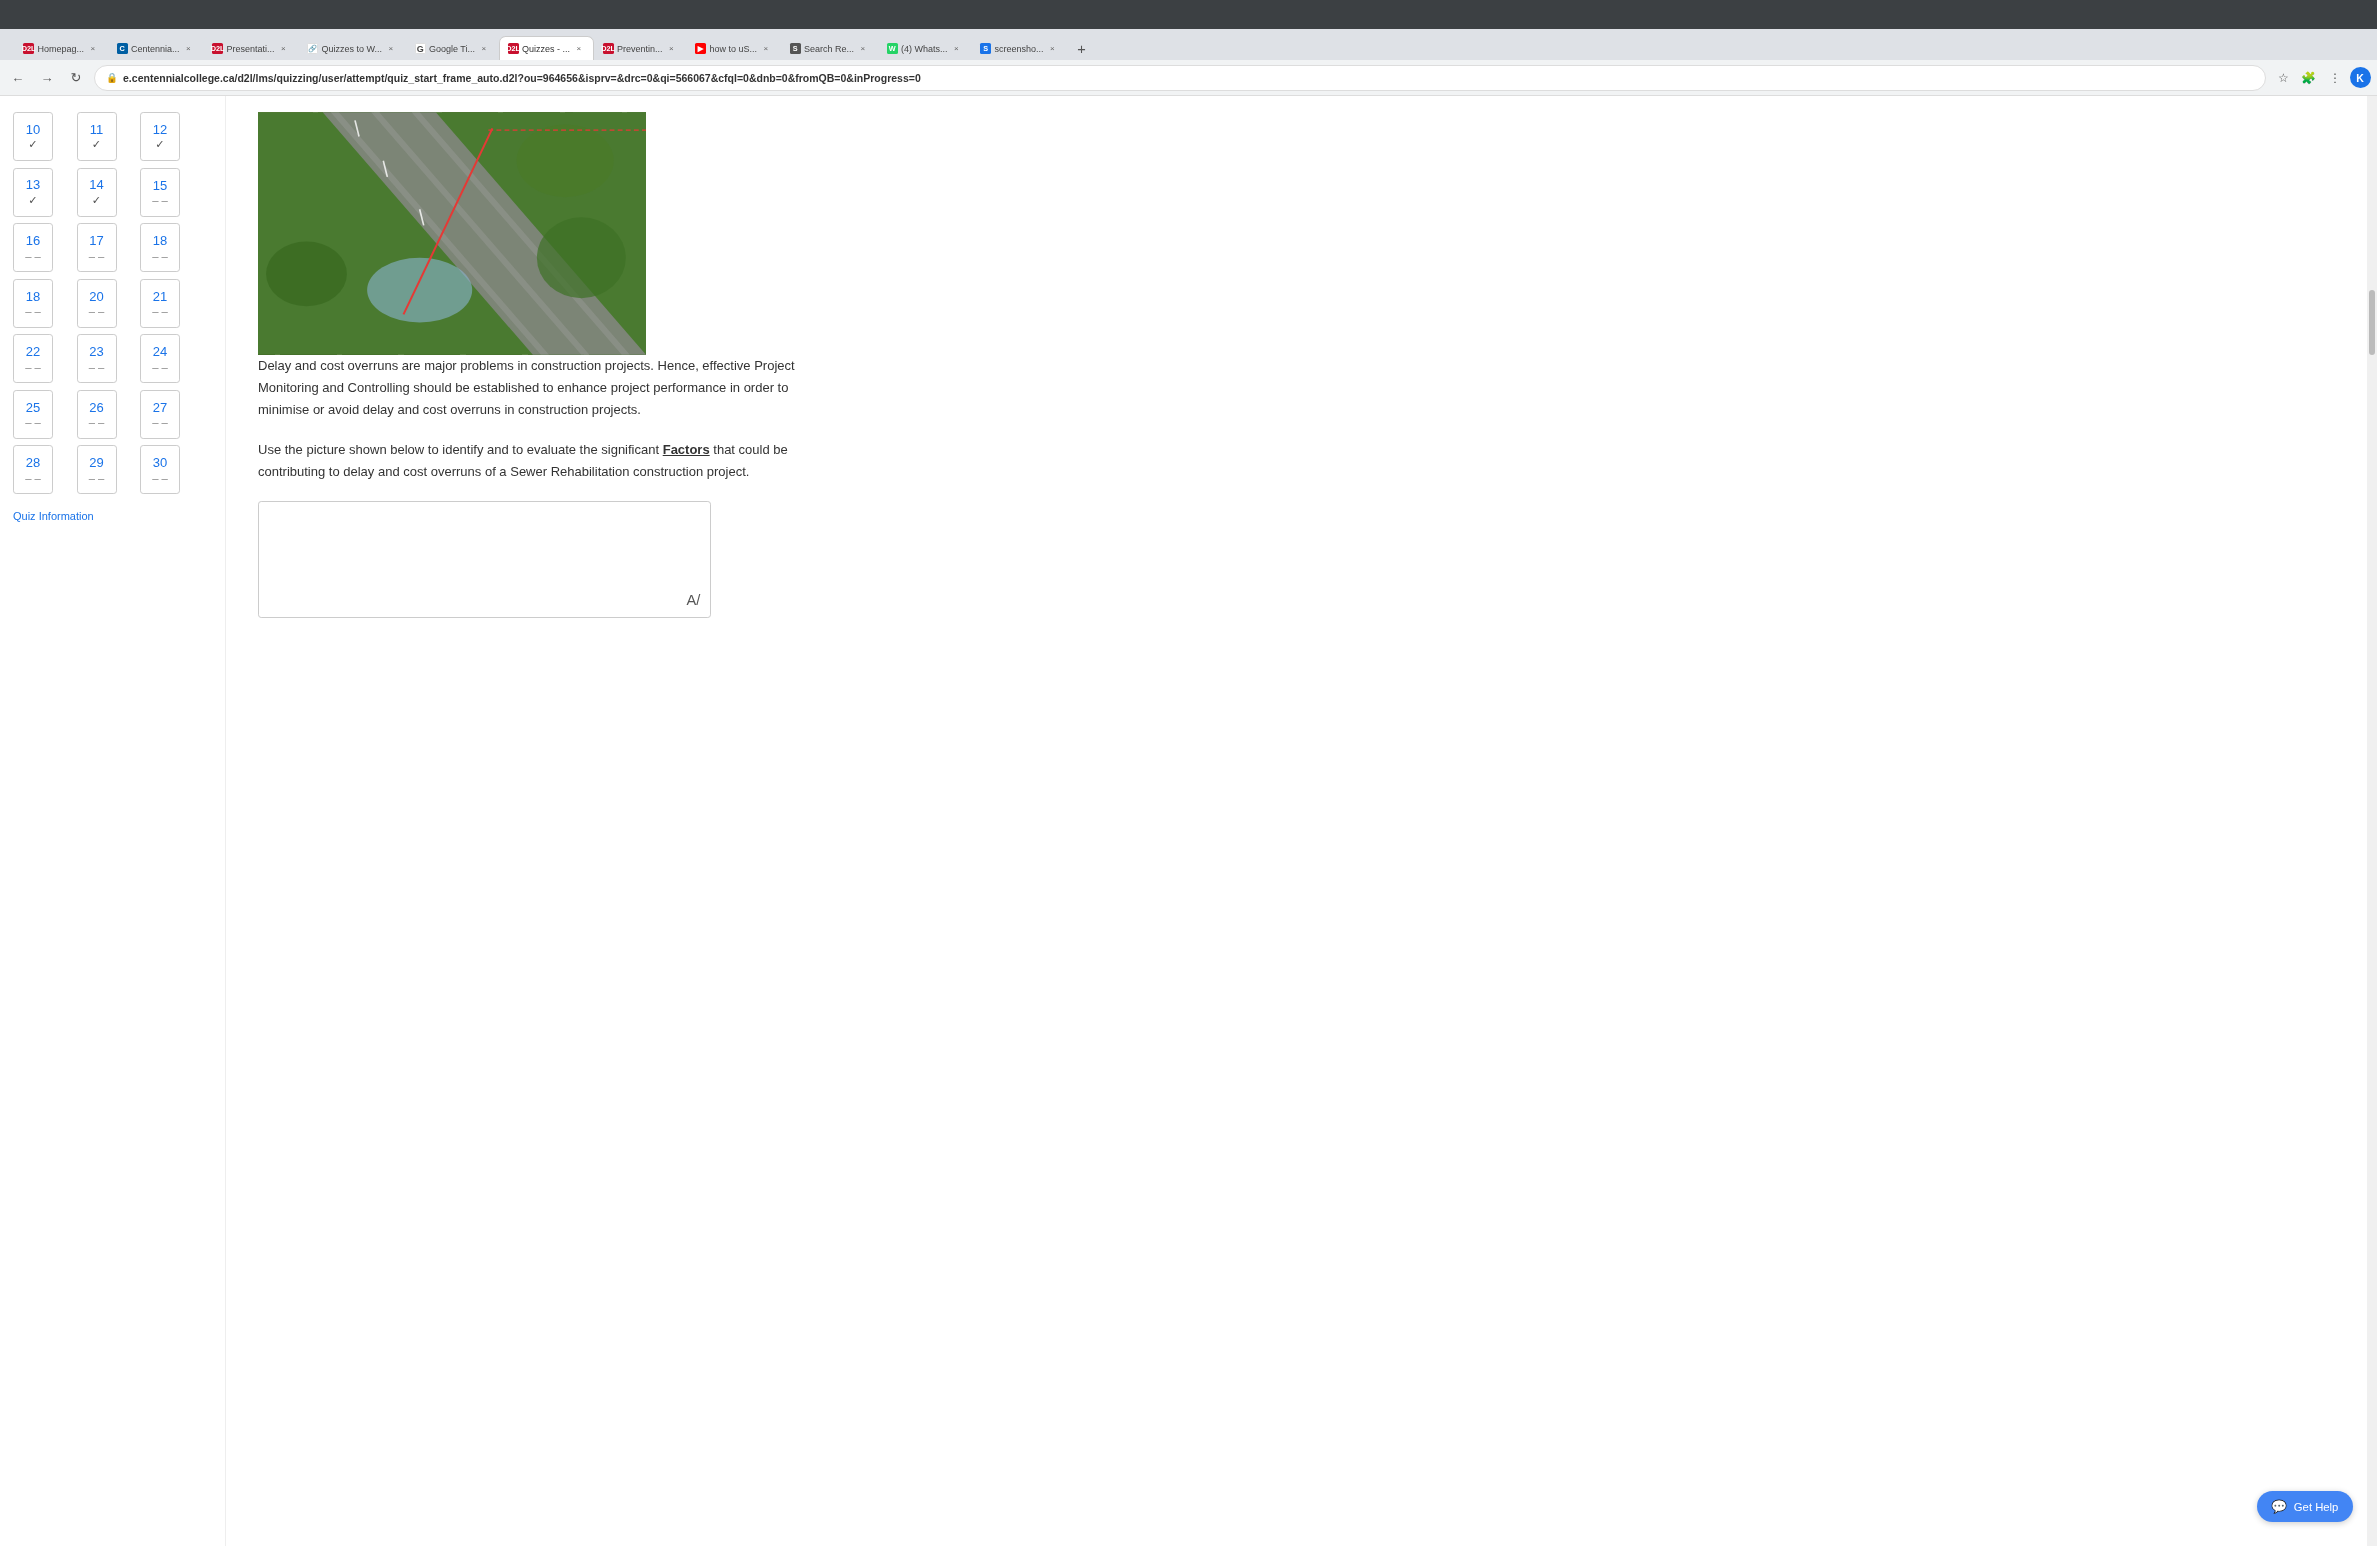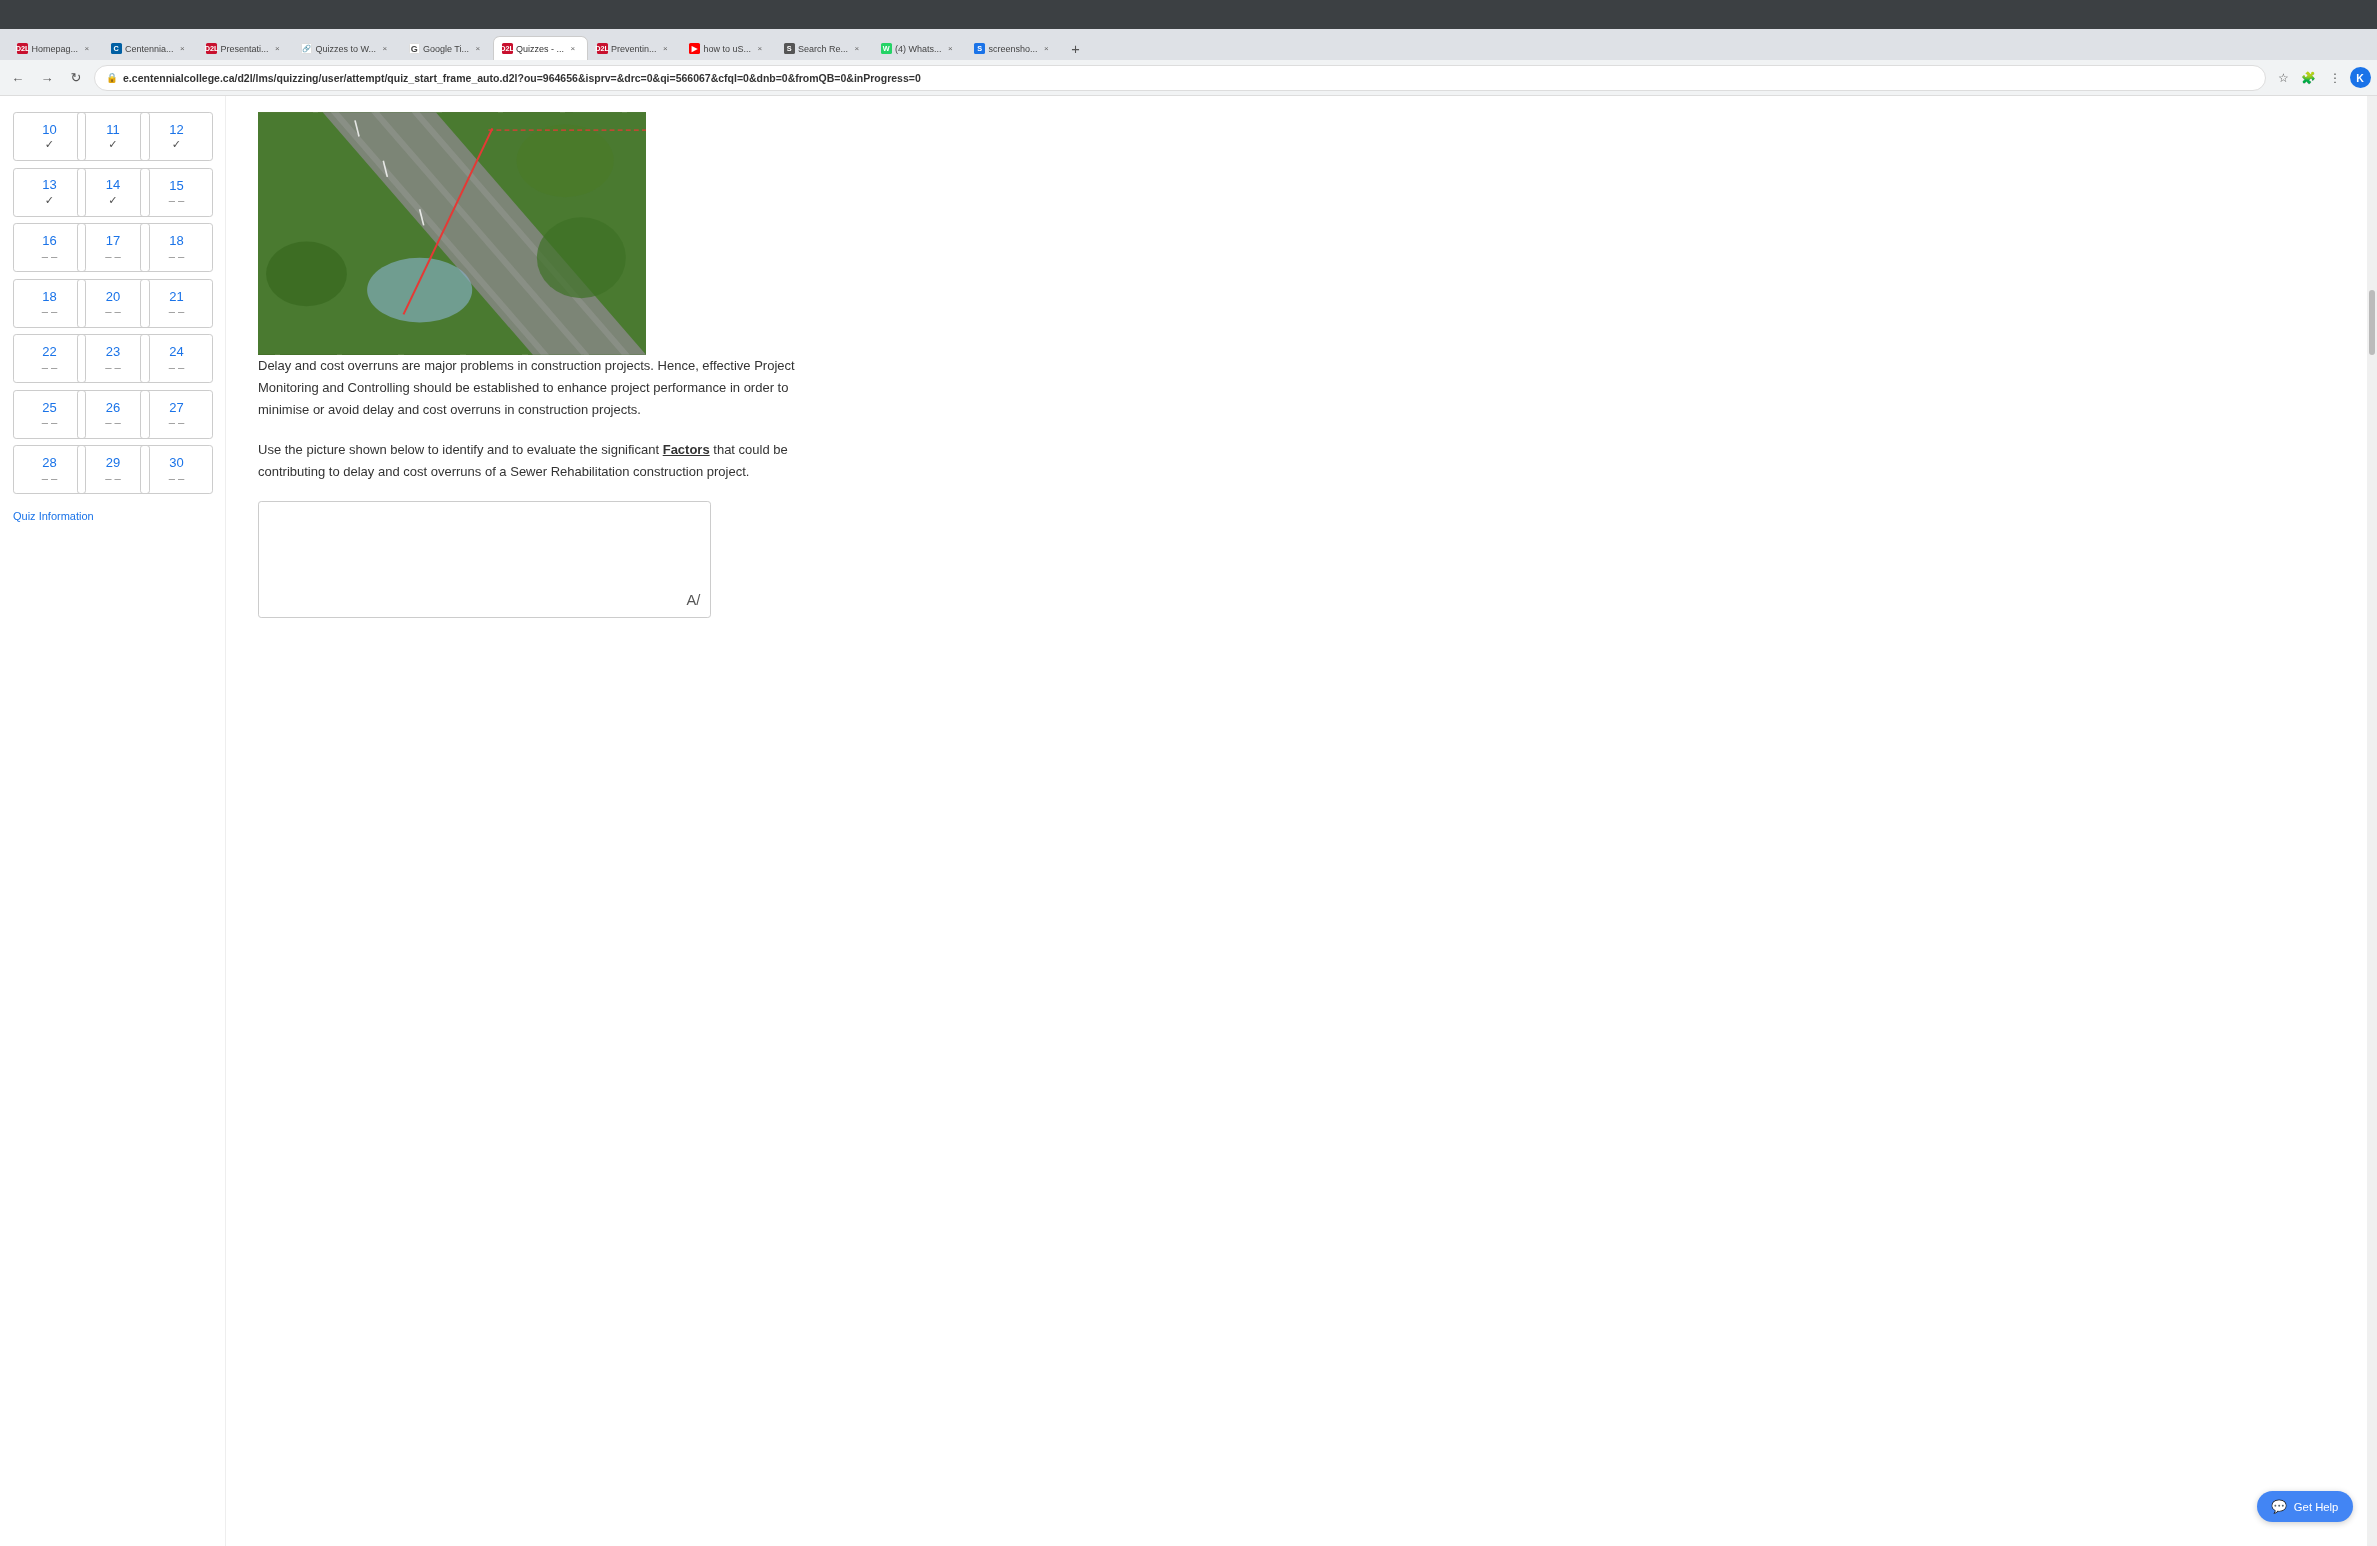--- a/index.html
+++ b/index.html
@@ -11,21 +11,21 @@
       height: 29px;
       display: flex;
       align-items: center;
       padding: 0 6.5px;
     }
     .tab-bar {
       background: #dee1e6;
       height: 31px;
       display: flex;
       align-items: flex-end;
-      padding: 0 8px;
+      padding: 0 14px;
       overflow: hidden;
     }
     .tab {
       display: flex;
       align-items: center;
       height: 24px;
       padding: 0 8px;
       border-radius: 6.5px 6.5px 0 0;
       font-size: 9px;
       color: #444;
@@ -205,21 +205,21 @@
       padding: 16px 13px;
       flex-shrink: 0;
       border-right: 0.8px solid #eee;
     }
     .question-grid {
       display: grid;
       grid-template-columns: repeat(3, 57px);
       gap: 6.5px;
     }
     .question-cell {
-      width: 73px;
+      width: 40px;
       height: 49px;
       border: 0.8px solid #ccc;
       border-radius: 3.2px;
       display: flex;
       flex-direction: column;
       align-items: center;
       justify-content: center;
       cursor: pointer;
     }
     .question-num {

